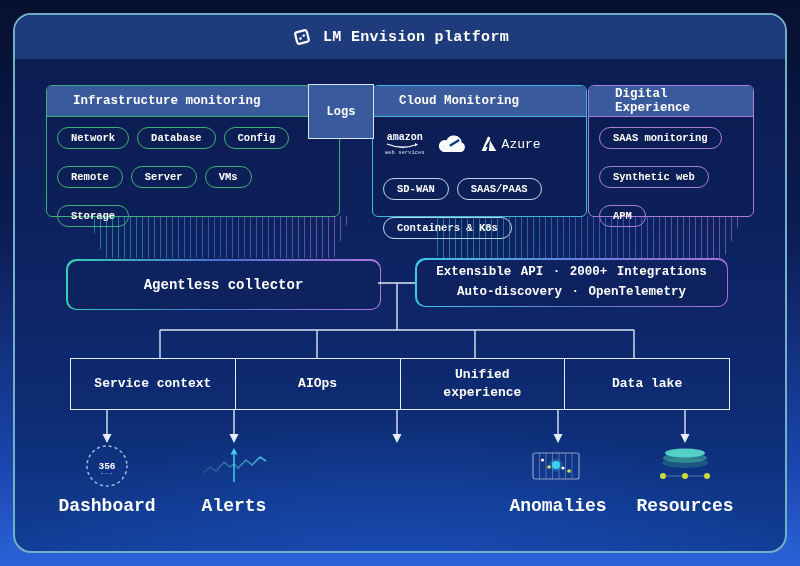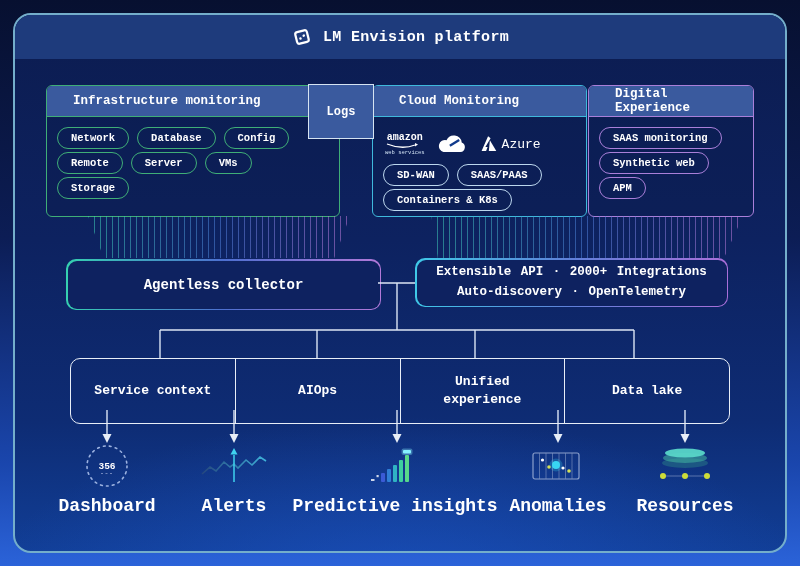--- a/index.html
+++ b/index.html
@@ -11,21 +11,21 @@
         background:
           radial-gradient(90% 55% at 50% 108%, rgba(32,90,210,.55), rgba(0,0,0,0) 60%),
           linear-gradient(180deg,#0c1c50 0%,#0d2260 42%,#0e2c74 76%,#113e96 100%);}
   .title-bar{position:absolute;left:0;top:0;right:0;height:44px;background:#1e3b7c;
         display:flex;align-items:center;justify-content:center;gap:10px;}
   .title-text{color:#fff;font-size:15px;font-weight:bold;letter-spacing:.3px;}
   .panel{position:absolute;border-radius:6px;background:rgba(10,28,80,.45);}
   .panel-header{height:30px;background:#3a5a9e;display:flex;align-items:center;
         padding:0 26px;color:#fff;font-size:12.5px;font-weight:bold;
         border-radius:5px 5px 0 0;}
-  .panel-body{padding:10px 10px;display:flex;flex-direction:column;gap:3px;}
+  .panel-body{padding:10px 10px;display:flex;flex-direction:column;gap:17px;}
   .pill-row{display:flex;gap:8px;}
   .pill{display:inline-flex;align-items:center;justify-content:center;border-radius:13px;
         padding:4px 13px;font-size:10.5px;font-weight:bold;color:#fff;white-space:nowrap;
         border:1.5px solid;}
   .infra{left:46px;top:85px;width:292px;height:130px;border:1.5px solid #3fae77;}
   .infra .panel-header{border-bottom:1.5px solid #3fae77;}
   .infra .pill{border-color:#3fae77;}
   .cloud{left:372px;top:85px;width:213px;height:130px;border:1.5px solid #3fb9dc;}
   .cloud .panel-header{border-bottom:1.5px solid #3fb9dc;}
   .cloud .pill{border-color:#bcd7ee;}
@@ -48,22 +48,22 @@
   .gbox{position:absolute;border-radius:10px;padding:1.5px;}
   .gbox-inner{width:100%;height:100%;border-radius:9px;background:#0e2260;box-sizing:border-box;
         display:flex;flex-direction:column;align-items:center;justify-content:center;
         color:#fff;font-weight:bold;}
   .agentless{left:66px;top:259px;width:312px;height:48px;
         background:linear-gradient(90deg,#35d0b0,#4d6fd0,#b279d9);}
   .agentless .gbox-inner{font-size:14px;}
   .extensible{left:415px;top:258px;width:310px;height:46px;
         background:linear-gradient(90deg,#3fc9e8,#5f7fd9,#a96fd9);}
   .extensible .gbox-inner{font-size:12.5px;line-height:1.55;word-spacing:2px;}
-  .cap-row{position:absolute;left:70px;top:358px;width:660px;height:66px;
-        border:1.5px solid #e8eef7;border-radius:10px;display:flex;box-sizing:border-box;justify-content:center;}
+  .cap-row{position:absolute;left:70px;top:358px;width:660px;height:52px;
+        border:1.5px solid #e8eef7;border-radius:0;display:flex;box-sizing:border-box;justify-content:center;}
   .cap-cell{flex:1;display:flex;align-items:center;justify-content:center;color:#fff;
         font-size:13px;font-weight:bold;text-align:center;white-space:pre-line;line-height:1.35;}
   .cap-cell + .cap-cell{border-left:1.5px solid #e8eef7;}
   .output{position:absolute;top:440px;width:140px;display:flex;flex-direction:column;
         align-items:center;}
   .output .icon-slot{height:52px;display:flex;align-items:center;justify-content:center;}
   .output-label{color:#fff;font-size:18px;font-weight:bold;margin-top:4px;white-space:nowrap;}
   svg{display:block;}
 </style>
 </head>
@@ -233,36 +233,20 @@
           </linearGradient>
         </defs>
         <path d="M4 30 L12 23 L18 27 L26 18 L32 23 L36 20 L40 24 L48 16 L54 21 L62 13 L68 17" fill="none" stroke="url(#alg)" stroke-width="1.6"></path>
         <line x1="36" y1="11" x2="36" y2="38" stroke="#3fd2ef" stroke-width="1.5"></line>
         <polygon points="36,4 32.5,10.5 39.5,10.5" fill="#3fd2ef"></polygon>
       </svg>
     </div>
     <div class="output-label">Alerts</div>
   </div>
 
-  <div class="output" style="left:325px;">
-    <div class="icon-slot">
-      <svg width="56" height="44" viewBox="0 0 56 44">
-        <rect x="4" y="35" width="3.5" height="2" fill="#cfd8ea"></rect>
-        <rect x="9.5" y="31" width="2.2" height="2.2" fill="#cfd8ea"></rect>
-        <rect x="14" y="29" width="4" height="9" rx="1" fill="#3b5bd6"></rect>
-        <rect x="20" y="25" width="4" height="13" rx="1" fill="#2f7fd6"></rect>
-        <rect x="26" y="21" width="4" height="17" rx="1" fill="#2fb4c4"></rect>
-        <rect x="32" y="16" width="4" height="22" rx="1" fill="#3ecf9f"></rect>
-        <rect x="38" y="11" width="4" height="27" rx="1" fill="#58d98a"></rect>
-        <rect x="34.5" y="4.5" width="11" height="6.5" rx="2" fill="#86f0ff" opacity="0.35"></rect>
-        <rect x="36" y="6" width="8" height="3.5" rx="1" fill="#86f0ff"></rect>
-      </svg>
-    </div>
-    <div class="output-label">Predictive insights</div>
-  </div>
 
   <div class="output" style="left:488px;">
     <div class="icon-slot">
       <svg width="52" height="34" viewBox="0 0 52 34">
         <rect x="1" y="4" width="46" height="26" rx="2" fill="none" stroke="#8ba0cc" stroke-width="1.2"></rect>
         <g stroke="#7e93c0" stroke-width="0.8" opacity="0.8">
           <line x1="7.5" y1="4" x2="7.5" y2="30"></line>
             <line x1="14" y1="4" x2="14" y2="30"></line>
           <line x1="20.5" y1="4" x2="20.5" y2="30"></line>
             <line x1="27" y1="4" x2="27" y2="30"></line>

